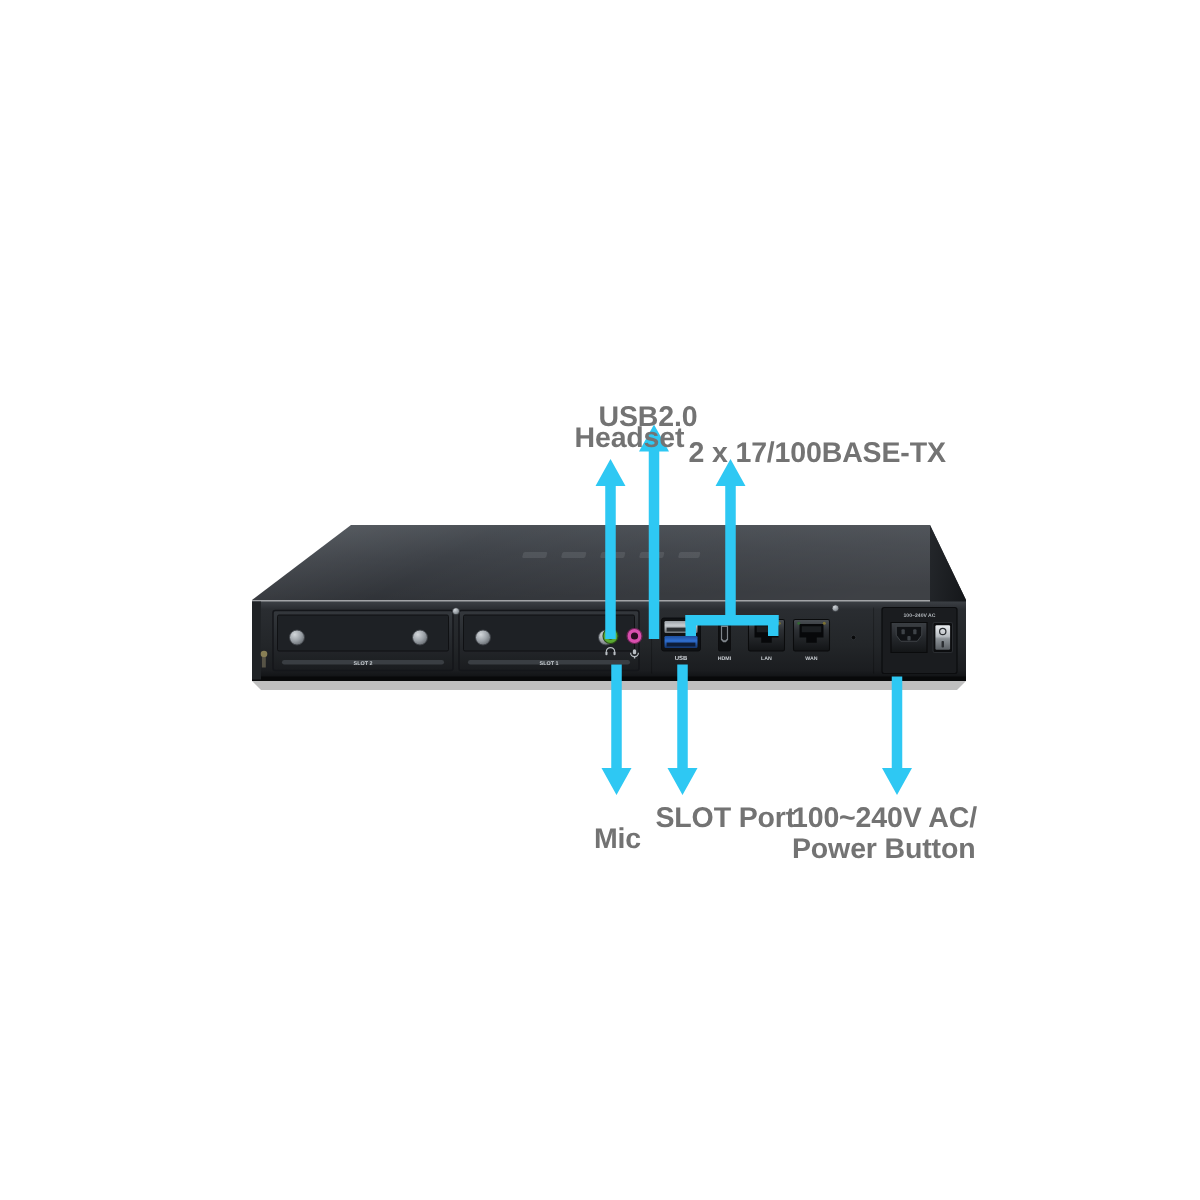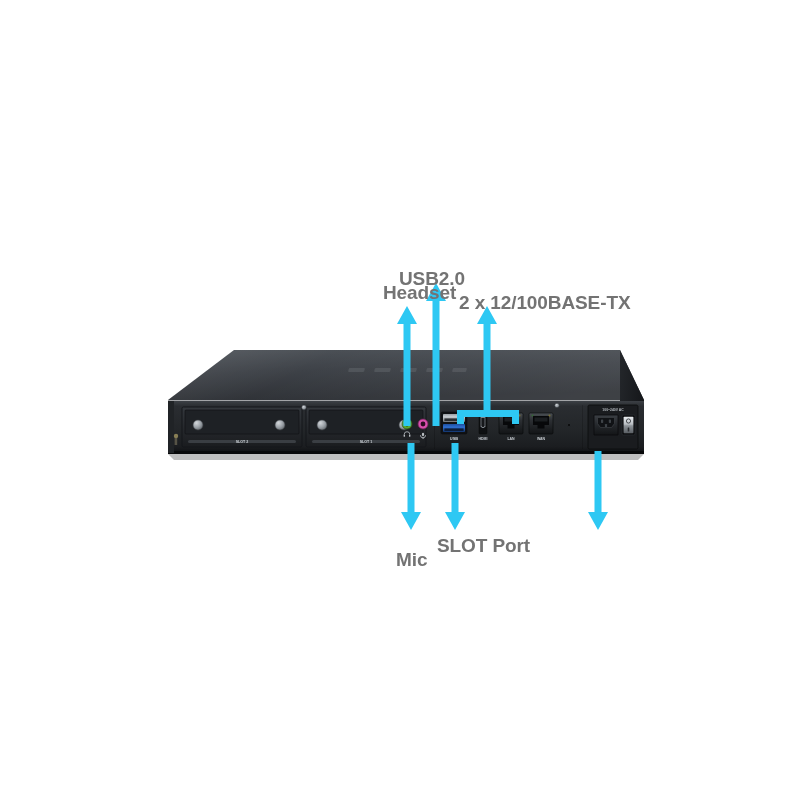--- a/index.html
+++ b/index.html
@@ -262,20 +262,22 @@
   <div class="arrow" style="left:587px;top:451px;">
     <svg width="22" height="79" viewBox="0 0 22 79">
       <polygon points="7.5,0 14.5,0 14.5,61 21,61 11,79 1,61 7.5,61" fill="#2ec8f3"></polygon>
     </svg>
   </div>
 
   <div class="label" style="left:345px;top:282px;margin-left:38px;">Headset</div>
 
   <div class="label" style="left:399px;top:268px;">USB2.0</div>
 
-  <div class="label" style="left:459px;top:292px;">2 x 12/100BASE-TX</div>
+  <div class="label" style="left:459px;top:292px;">2 x 17/100BASE-TX</div>
 
   <div class="label" style="left:396px;top:549px;">Mic</div>
 
   <div class="label" style="left:437px;top:535px;">SLOT Port</div>
 
+  <div class="label" style="left:528px;top:535px;">100~240V AC/
+Power Button</div>
 
 </div>
 
 </body></html>

